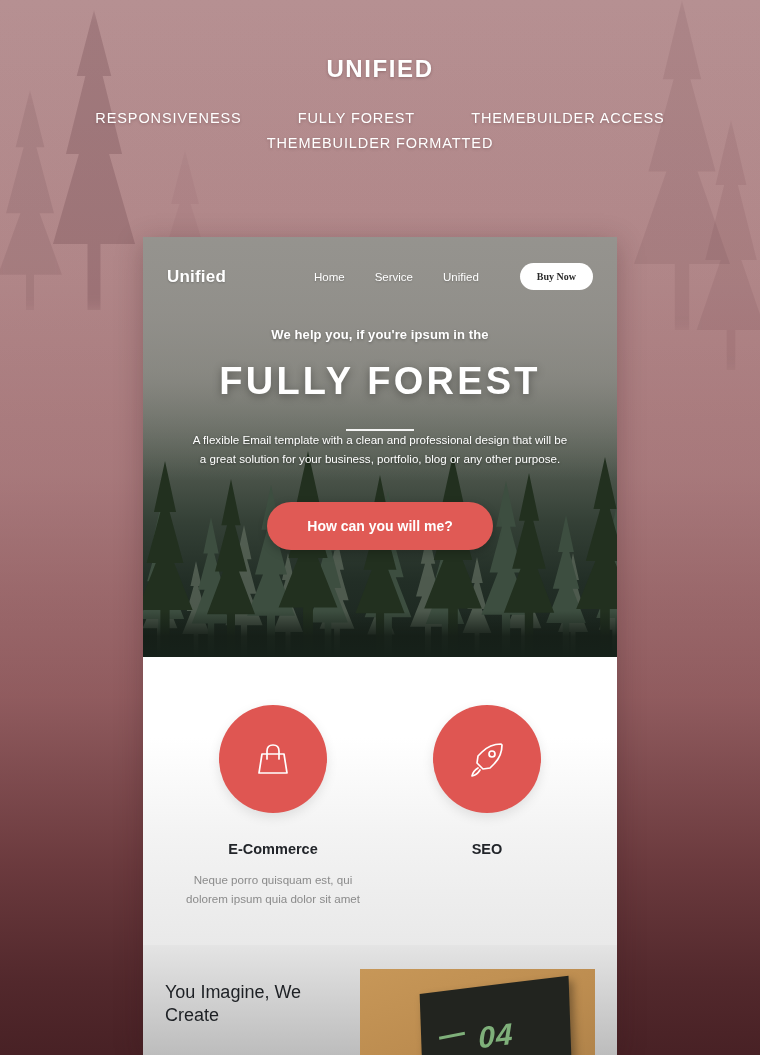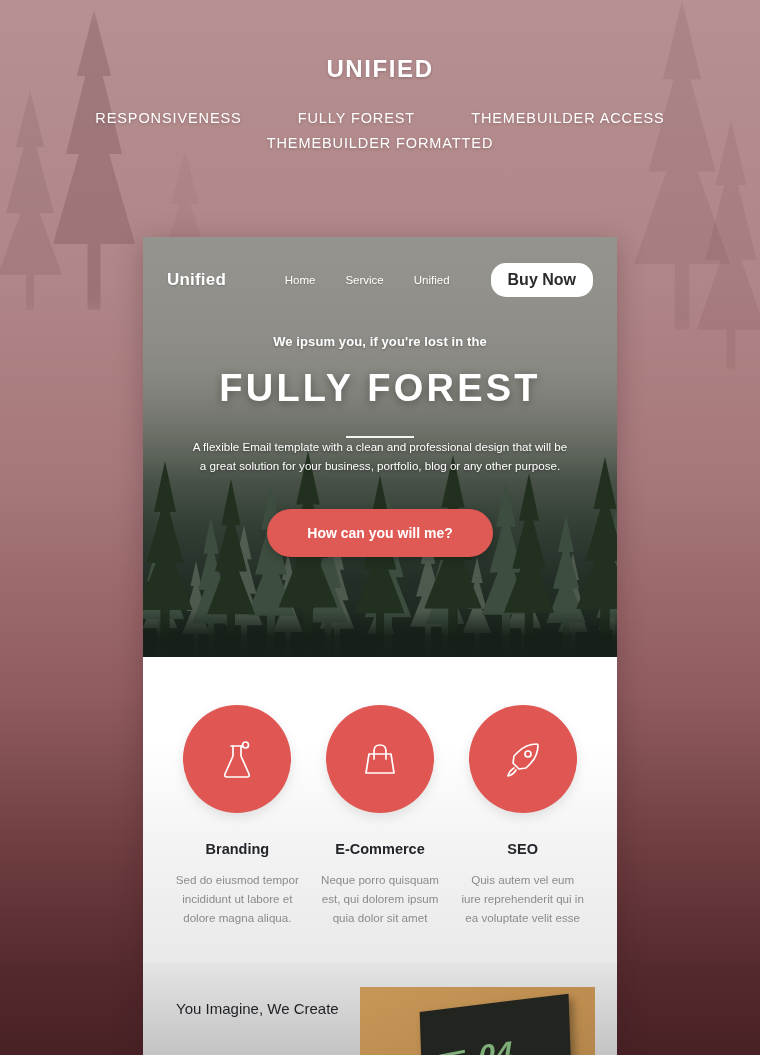--- a/index.html
+++ b/index.html
@@ -138,27 +138,28 @@
   .nav-link {
     color:#ffffff;
     font-size:11.5px;
     text-decoration:none;
     text-shadow:0 1px 2px rgba(0,0,0,.2);
   }
   .buy-btn {
     margin-left:11px;
     background:#ffffff;
     color:#2b2b2b;
-    font-size:16px;
+    font-size:10px;
     font-weight:bold;
     border:none;
     border-radius:15px;
     padding:8px 17px;
     cursor:pointer;
     white-space:nowrap;
+    font-family:Liberation Serif, serif;
   }
 
   
   .hero-body {
     position:relative; z-index:5;
     text-align:center;
     padding:0 40px;
   }
   .hero-kicker {
     margin-top:37px;
@@ -239,24 +240,23 @@
   
   .imagine {
     background:linear-gradient(180deg,#e4e4e4 0%,#b9b9b9 100%);
     display:flex;
     align-items:flex-start;
     padding:24px 22px 0 22px;
     height:120px;
   }
   .imagine-left { width:44%; padding-top:12px; }
   .imagine-title {
-    font-size:15px;
+    font-size:18px;
     color:#1d2024;
     line-height:1.28;
-    text-align:center;
   }
   .imagine-right {
     width:56%;
     margin-left:10px;
     height:92px;
     position:relative;
     overflow:hidden;
     background:linear-gradient(160deg,#c79758 0%,#bd8d50 55%,#b0834a 100%);
   }
   .card04 {
@@ -352,46 +352,33 @@
         <div class="brand">Unified</div>
         <div class="nav-links">
           <a class="nav-link" href="#">Home</a>
           <a class="nav-link" href="#">Service</a>
           <a class="nav-link" href="#">Unified</a>
           <button class="buy-btn">Buy Now</button>
         </div>
       </div>
 
       <div class="hero-body">
-        <div class="hero-kicker">We ipsum you, if you're lost in the</div>
+        <div class="hero-kicker">We help you, if you're ipsum in the</div>
         <div class="hero-title">FULLY FOREST</div>
         <div class="hero-rule"></div>
         <div class="hero-desc">A flexible Email template with a clean and professional design that will be a great solution for your business, portfolio, blog or any other purpose.</div>
       </div>
 
       <div class="hero-cta-wrap">
         <button class="hero-cta">How can you will me?</button>
       </div>
     </div>
 
     <div class="services">
 
-      <div class="service">
-        <div class="service-circle">
-          <span>
-            <svg width="40" height="44" viewBox="0 0 40 44" fill="none" stroke="#ffffff" stroke-width="1.7" stroke-linecap="round" stroke-linejoin="round">
-              <path d="M16 9 L16 19 L8 37 Q7 40 10 40 L30 40 Q33 40 32 37 L24 19 L24 9"></path>
-              <line x1="14" y1="9" x2="26" y2="9"></line>
-              <circle cx="28.5" cy="8" r="3"></circle>
-            </svg>
-          </span>
-        </div>
-        <div class="service-title">Branding</div>
-        <div class="service-desc">Sed do eiusmod tempor incididunt ut labore et dolore magna aliqua.</div>
-      </div>
 
       <div class="service">
         <div class="service-circle">
           <span>
             <svg width="42" height="42" viewBox="0 0 42 42" fill="none" stroke="#ffffff" stroke-width="1.7" stroke-linecap="round" stroke-linejoin="round">
               <path d="M10 16 L32 16 L35 35 L7 35 Z"></path>
               <path d="M15 21 L15 13 Q15 7 21 7 Q27 7 27 13 L27 21"></path>
             </svg>
           </span>
         </div>
@@ -403,21 +390,20 @@
         <div class="service-circle">
           <span>
             <svg width="42" height="42" viewBox="0 0 42 42" fill="none" stroke="#ffffff" stroke-width="1.7" stroke-linecap="round" stroke-linejoin="round">
               <path d="M35 6 Q24 6 16 14 L12 18 L11 25 L17 31 L24 30 L28 26 Q36 18 36 7 Z"></path>
               <circle cx="26" cy="16" r="3"></circle>
               <path d="M12 30 Q7 33 6 38 Q11 37 14 32"></path>
             </svg>
           </span>
         </div>
         <div class="service-title">SEO</div>
-        <div class="service-desc">Quis autem vel eum iure reprehenderit qui in ea voluptate velit esse</div>
       </div>
 
     </div>
 
     <div class="imagine">
       <div class="imagine-left">
         <div class="imagine-title">You Imagine, We Create</div>
       </div>
       <div class="imagine-right">
         <div class="card04">

